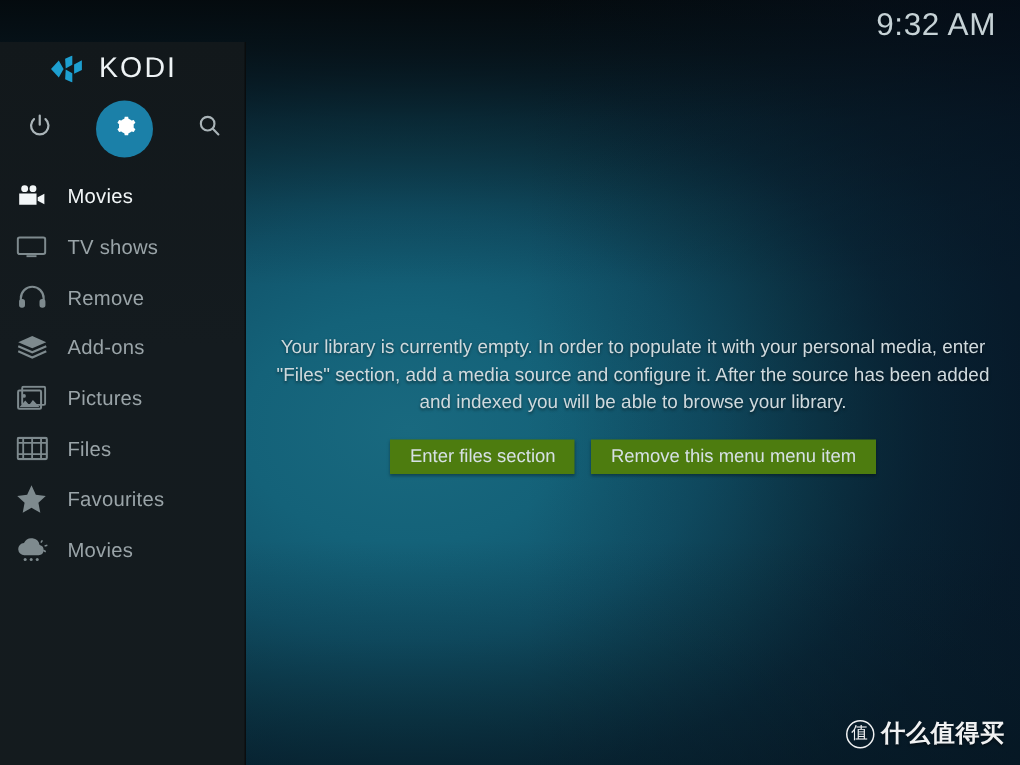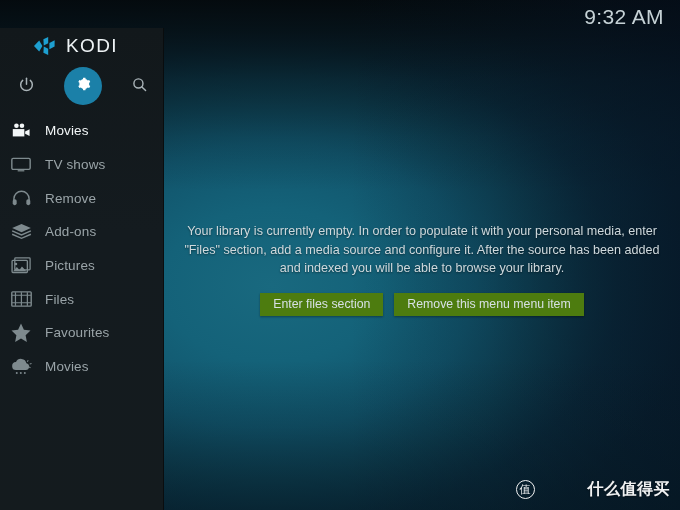--- a/index.html
+++ b/index.html
@@ -186,21 +186,20 @@
     color:#ffffff;
     font-size:11px;
     line-height:1;
   }
   .wm-text {
     color:#ffffff;
     font-size:16px;
     font-weight:700;
     letter-spacing:0.5px;
     text-shadow:0 1px 2px rgba(0,0,0,0.5);
-    margin-left:48px;
   }
 </style>
 </head>
 <body>
 
 <div id="app">
 
   <div class="bg-base"></div>
   <div class="bg-radial"></div>
   <div class="bg-topshade"></div>

